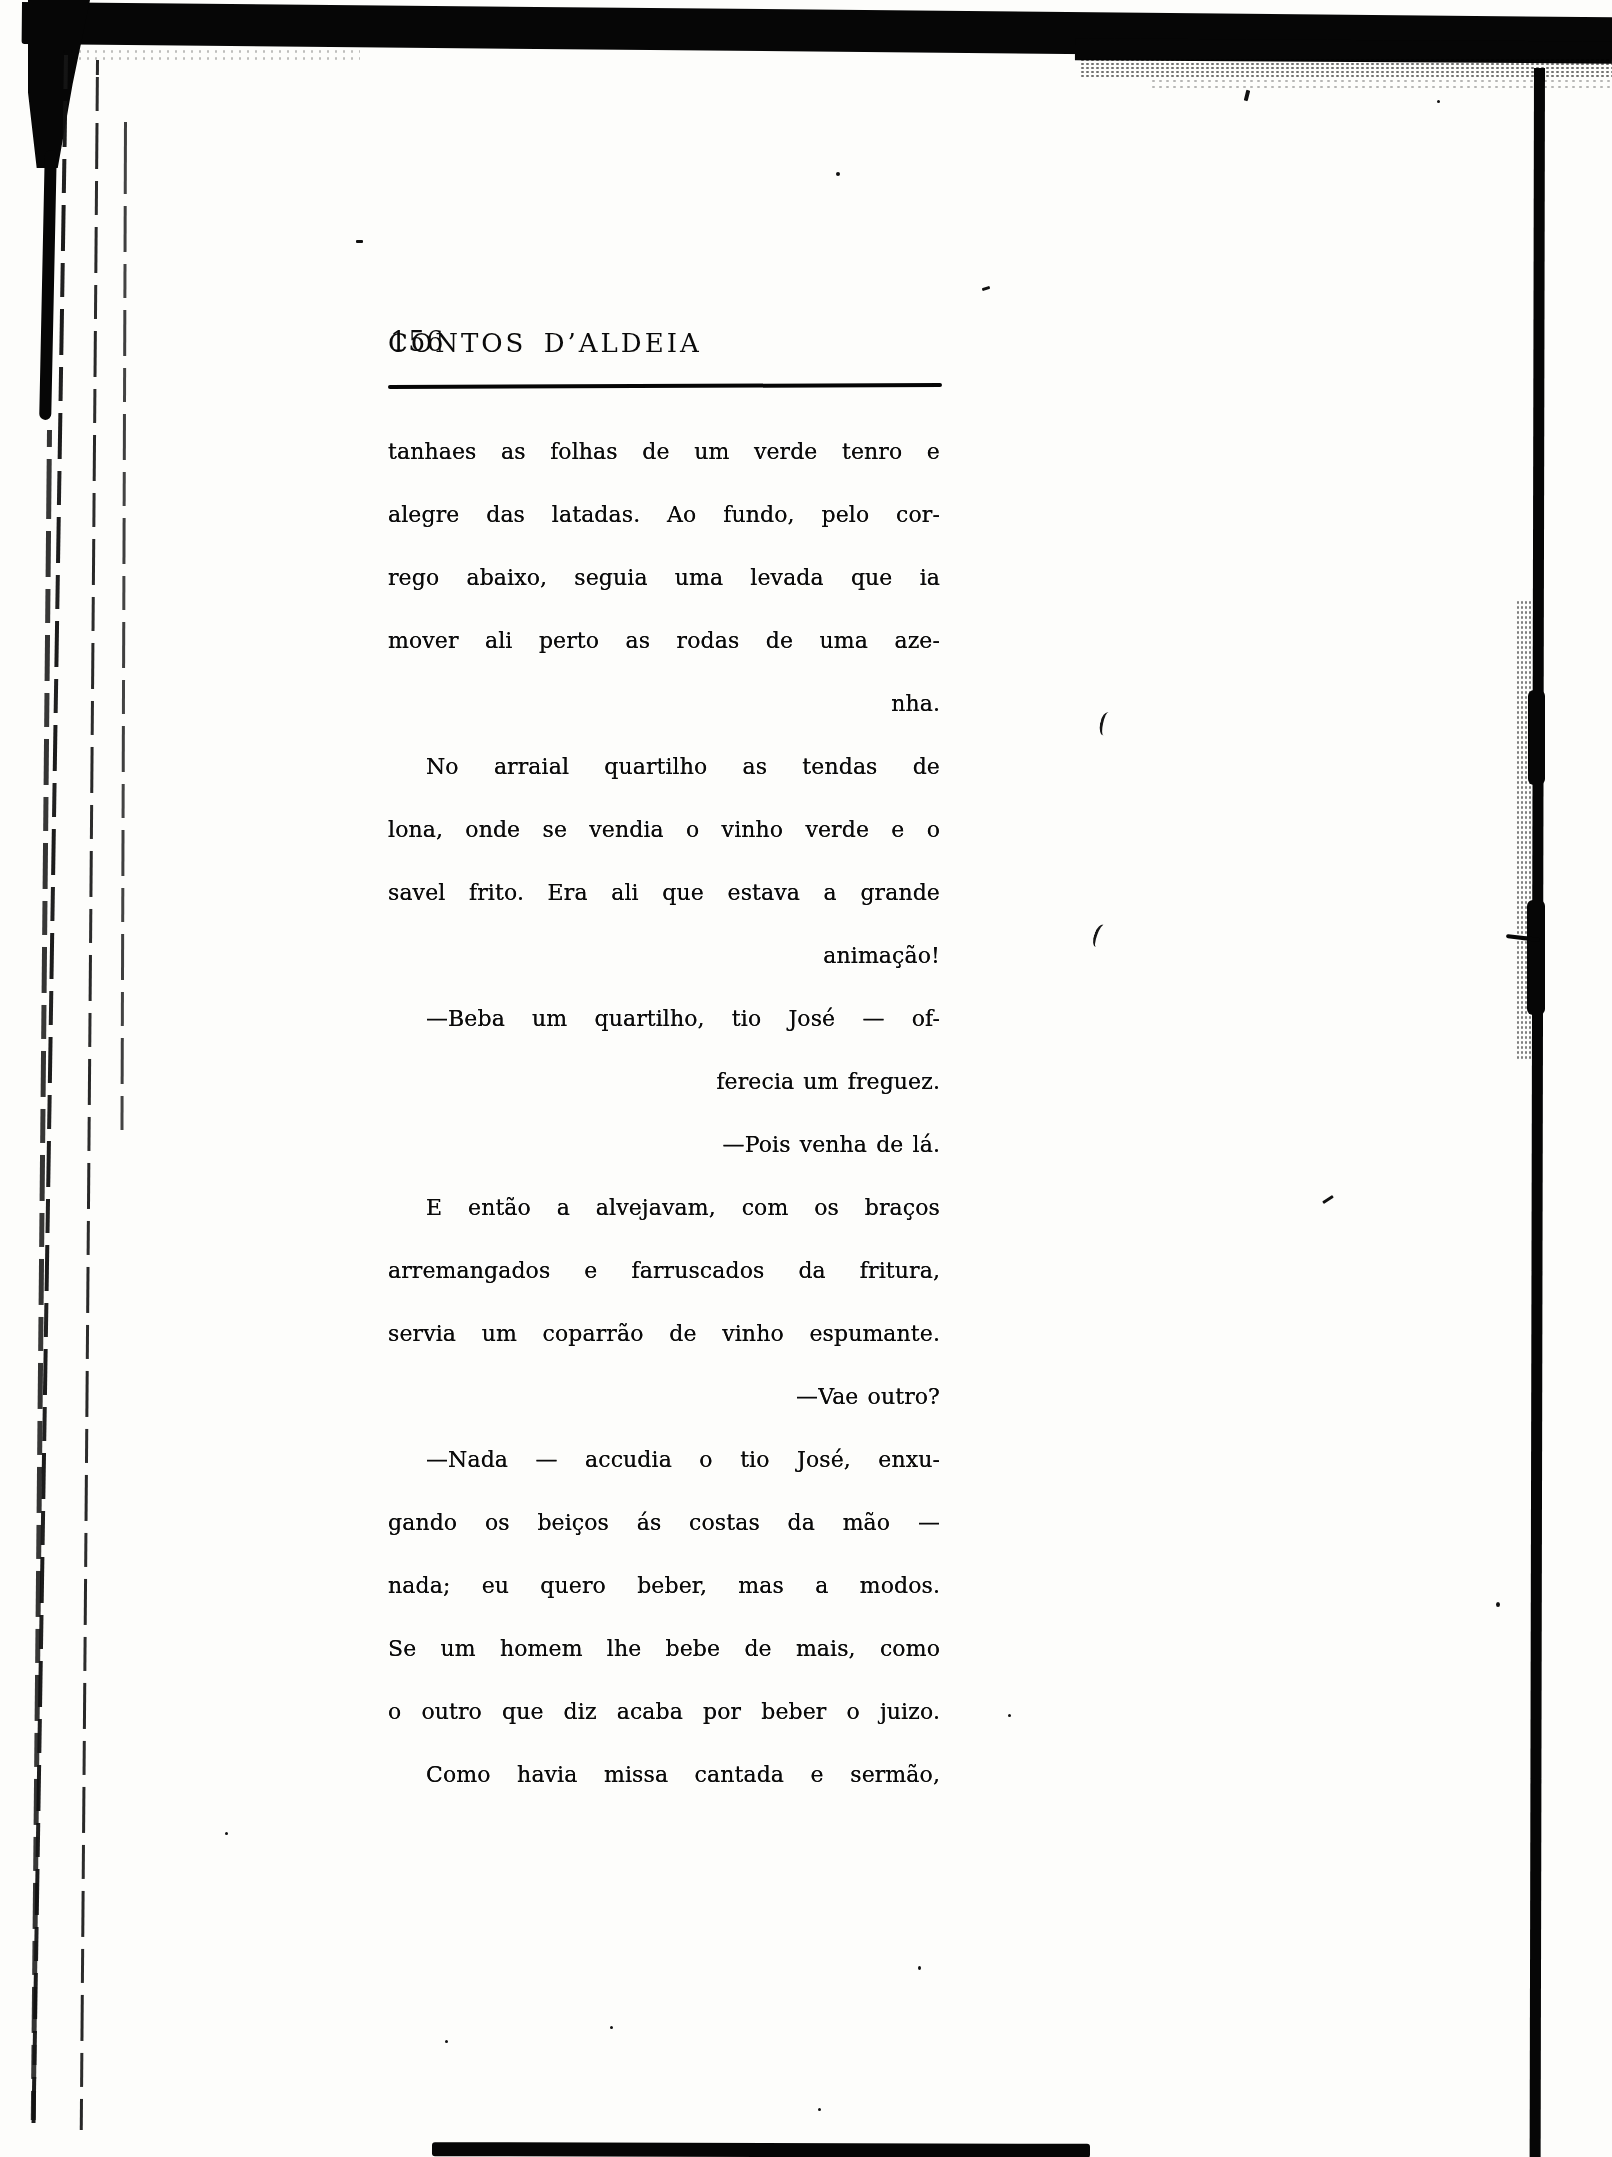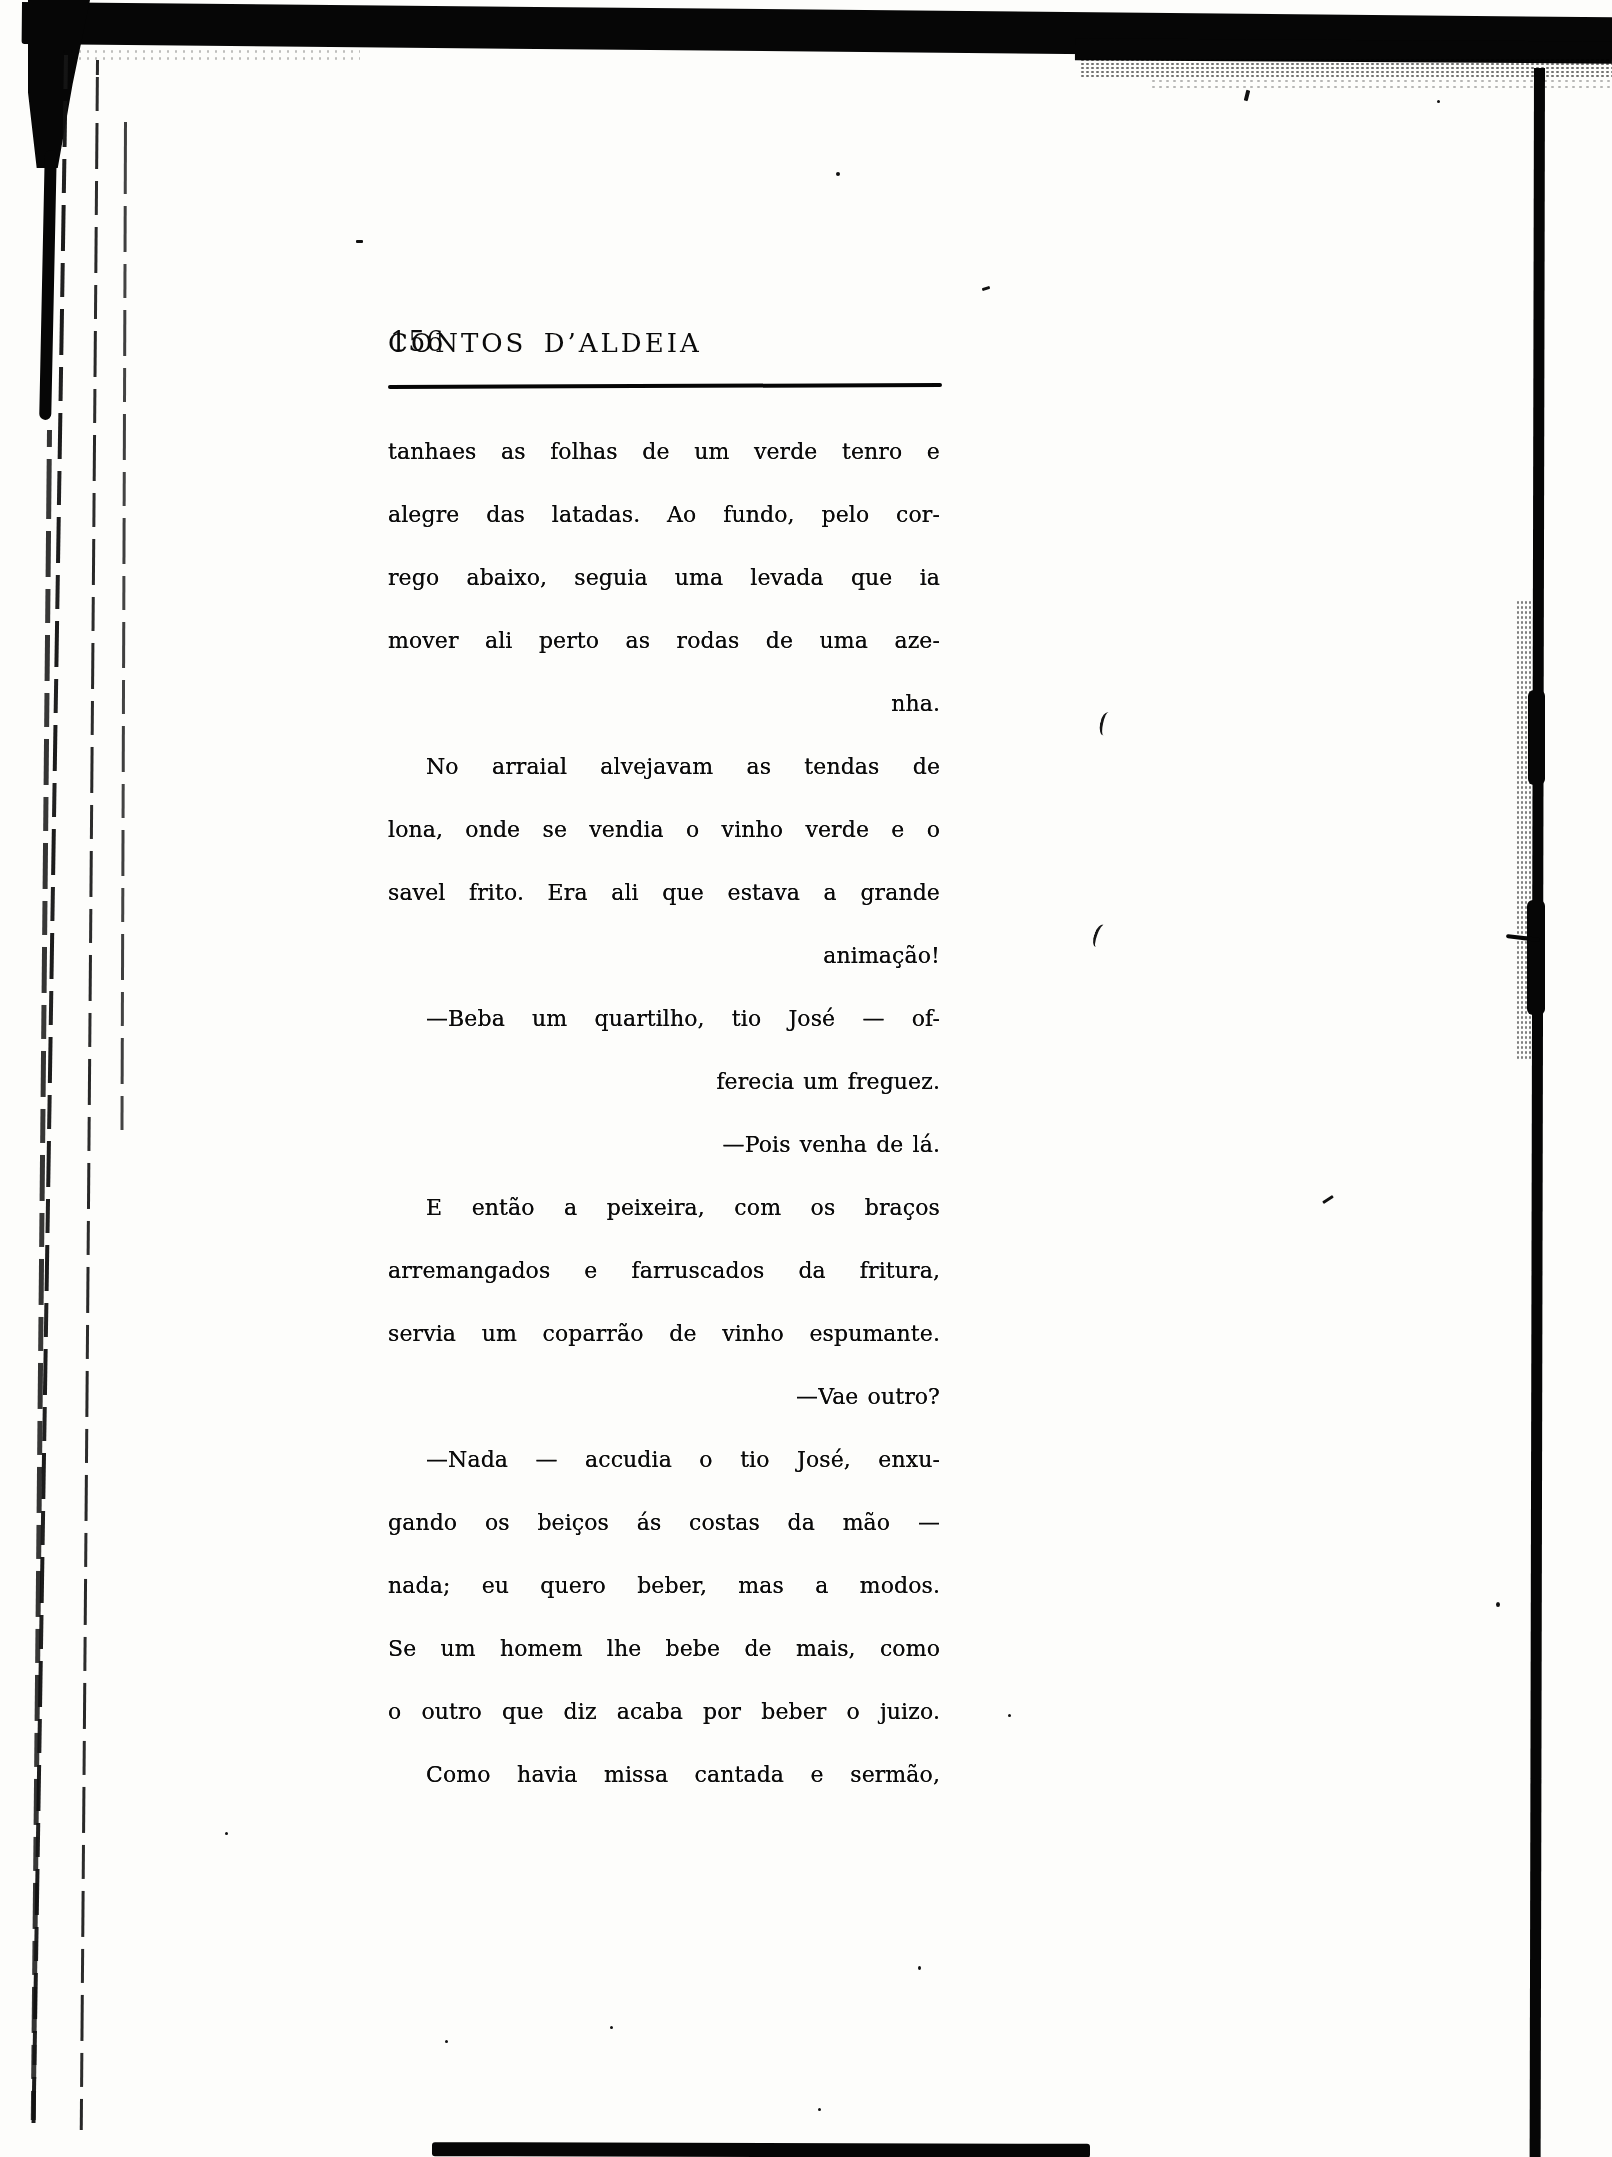--- a/index.html
+++ b/index.html
@@ -88,28 +88,28 @@
     <span class="running-title">CONTOS D’ALDEIA</span>
   </div>
   <div class="header-rule"></div>
 
   <div class="body-text">
     <div class="ln j">tanhaes as folhas de um verde tenro e</div>
     <div class="ln j">alegre das latadas. Ao fundo, pelo cor-</div>
     <div class="ln j">rego abaixo, seguia uma levada que ia</div>
     <div class="ln j">mover ali perto as rodas de uma aze-</div>
     <div class="ln">nha.</div>
-    <div class="ln j in">No arraial alvejavam as tendas de</div>
+    <div class="ln j in">No arraial quartilho as tendas de</div>
     <div class="ln j">lona, onde se vendia o vinho verde e o</div>
     <div class="ln j">savel frito. Era ali que estava a grande</div>
     <div class="ln">animação!</div>
     <div class="ln j in">—Beba um quartilho, tio José — of-</div>
     <div class="ln">ferecia um freguez.</div>
     <div class="ln in">—Pois venha de lá.</div>
-    <div class="ln j in">E então a peixeira, com os braços</div>
+    <div class="ln j in">E então a alvejavam, com os braços</div>
     <div class="ln j">arremangados e farruscados da fritura,</div>
     <div class="ln j">servia um coparrão de vinho espumante.</div>
     <div class="ln in">—Vae outro?</div>
     <div class="ln j in">—Nada — accudia o tio José, enxu-</div>
     <div class="ln j">gando os beiços ás costas da mão —</div>
     <div class="ln j">nada; eu quero beber, mas a modos.</div>
     <div class="ln j">Se um homem lhe bebe de mais, como</div>
     <div class="ln j">o outro que diz acaba por beber o juizo.</div>
     <div class="ln j in">Como havia missa cantada e sermão,</div>
   </div>

